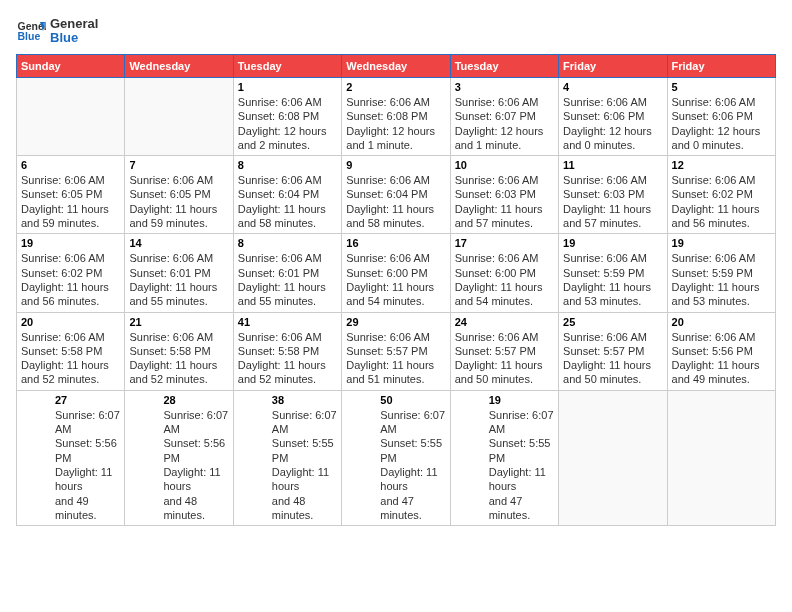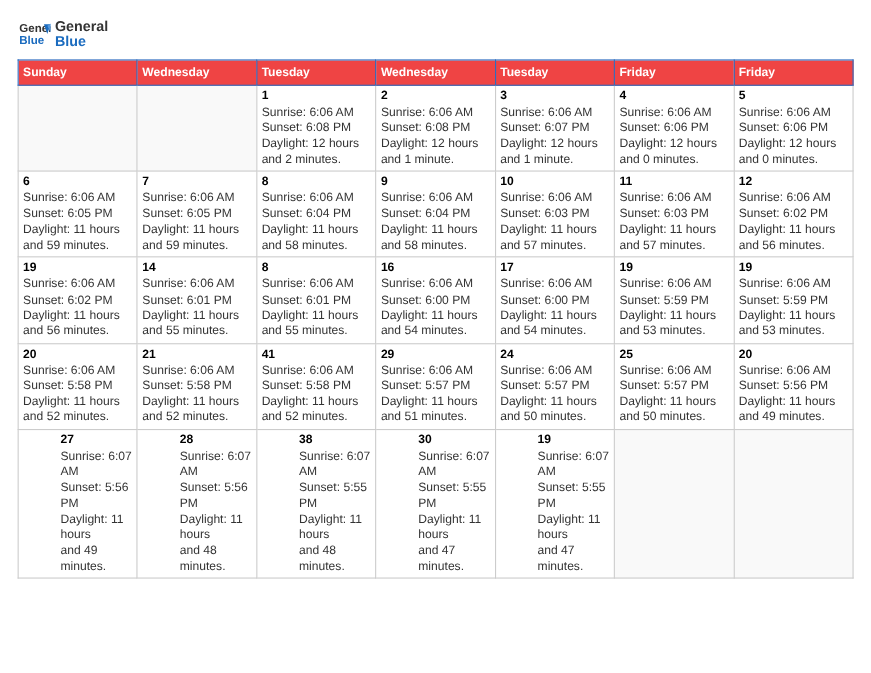--- a/index.html
+++ b/index.html
@@ -329,21 +329,21 @@
 and 48 minutes.</div>
           </td>
           <td>
             <span class="day-num">38</span>
             <div class="day-info" style="white-space: pre-line;">Sunrise: 6:07 AM
 Sunset: 5:55 PM
 Daylight: 11 hours
 and 48 minutes.</div>
           </td>
           <td>
-            <span class="day-num">30</span>
+            <span class="day-num">50</span>
             <div class="day-info" style="white-space: pre-line;">Sunrise: 6:07 AM
 Sunset: 5:55 PM
 Daylight: 11 hours
 and 47 minutes.</div>
           </td>
           <td>
             <span class="day-num">19</span>
             <div class="day-info" style="white-space: pre-line;">Sunrise: 6:07 AM
 Sunset: 5:55 PM
 Daylight: 11 hours

